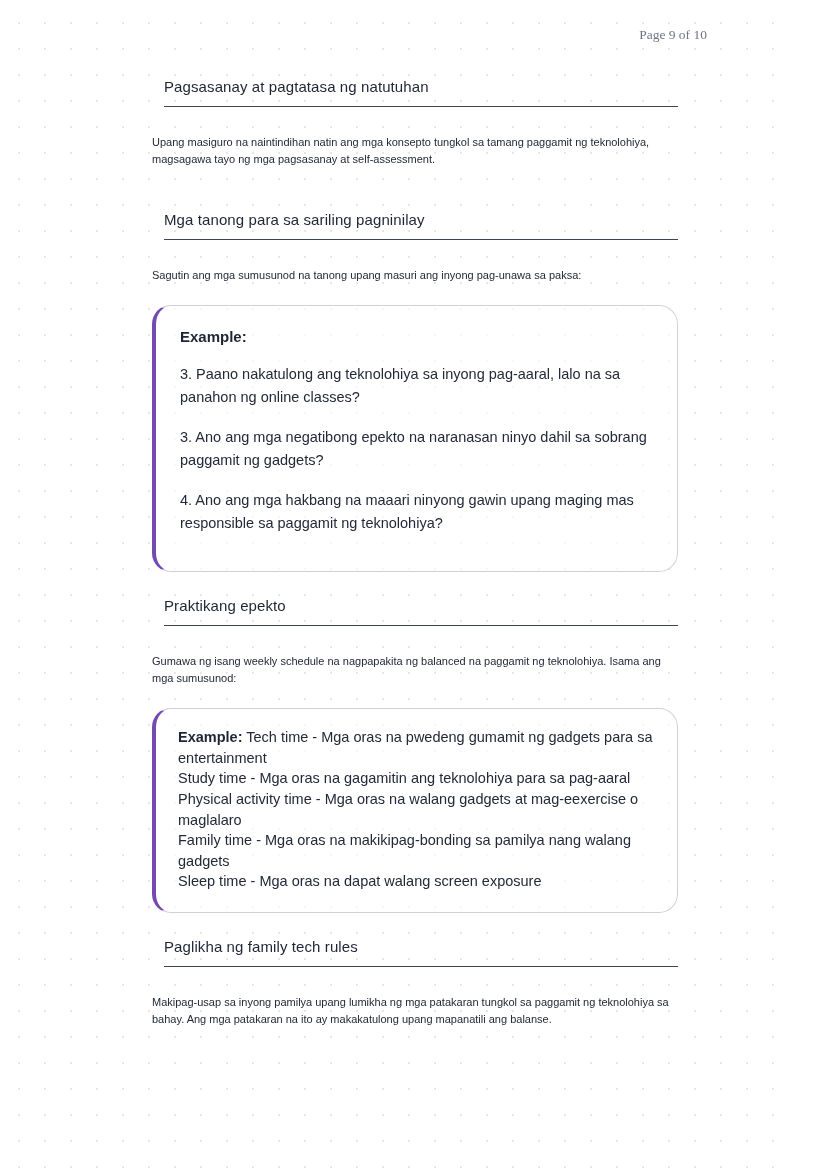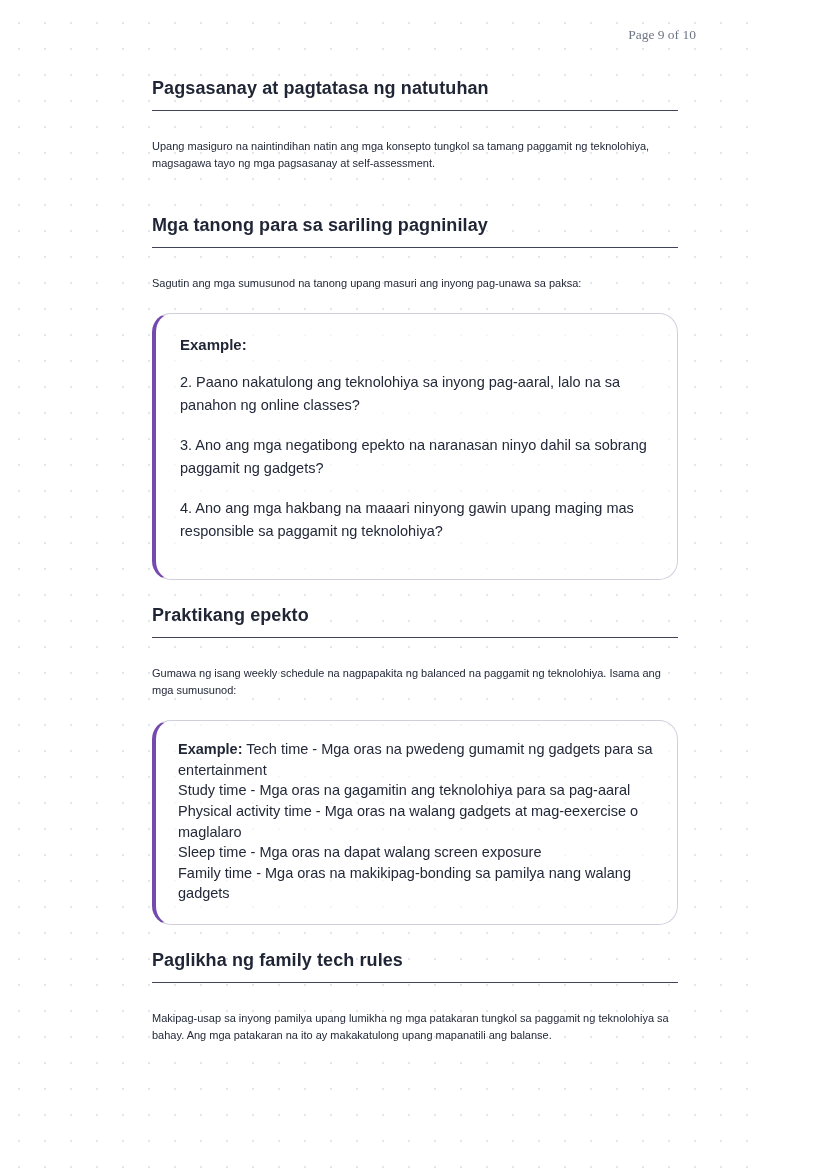--- a/index.html
+++ b/index.html
@@ -16,40 +16,41 @@
     overflow: hidden;
   }
   .page {
     position: relative;
     width: 772px;
     height: 1171px;
     background-color: #ffffff;
     background-image: radial-gradient(circle, rgba(188,193,210,0.40) 1.2px, transparent 1.2px);
     background-size: 26px 26px;
     background-position: 6px 10px;
+    padding-left: 11px;
   }
   .page-indicator {
     position: absolute;
     top: 27px;
     right: 76px;
     font-family: "Liberation Serif", serif;
     font-size: 13.5px;
     color: #6e7585;
   }
   .content {
     position: absolute;
     top: 78px;
     left: 152px;
     width: 526px;
   }
   h2.section-heading {
-    font-size: 18px;
-    font-weight: 700;
+    font-size: 15px;
+    font-weight: 400;
     color: #1f2534;
-    margin: 0 0 27px 0;
+    margin: 0 0 27px 12px;
     padding-bottom: 11px;
     border-bottom: 1.5px solid #3f4556;
     letter-spacing: 0.1px;
   }
   p.para {
     font-size: 11px;
     line-height: 1.58;
     color: #232938;
     margin: 0 0 42px 0;
   }
@@ -120,40 +121,40 @@
       <p class="para">Upang masiguro na naintindihan natin ang mga konsepto tungkol sa tamang paggamit ng teknolohiya, magsagawa tayo ng mga pagsasanay at self-assessment.</p>
     </section>
 
     <section>
       <h2 class="section-heading">Mga tanong para sa sariling pagninilay</h2>
       <p class="para tight">Sagutin ang mga sumusunod na tanong upang masuri ang inyong pag-unawa sa paksa:</p>
 
       <div class="callout">
         <div class="callout-inner">
           <p class="callout-title">Example:</p>
-          <p class="callout-item">2. Paano nakatulong ang teknolohiya sa inyong pag-aaral, lalo na sa panahon ng online classes?</p>
+          <p class="callout-item">3. Paano nakatulong ang teknolohiya sa inyong pag-aaral, lalo na sa panahon ng online classes?</p>
           <p class="callout-item">3. Ano ang mga negatibong epekto na naranasan ninyo dahil sa sobrang paggamit ng gadgets?</p>
           <p class="callout-item">4. Ano ang mga hakbang na maaari ninyong gawin upang maging mas responsible sa paggamit ng teknolohiya?</p>
         </div>
       </div>
     </section>
 
     <section>
       <h2 class="section-heading">Praktikang epekto</h2>
       <p class="para tight">Gumawa ng isang weekly schedule na nagpapakita ng balanced na paggamit ng teknolohiya. Isama ang mga sumusunod:</p>
 
       <div class="callout">
         <div class="callout-inner compact">
           <p class="schedule-line">
             <strong>Example:</strong><span> Tech time - Mga oras na pwedeng gumamit ng gadgets para sa entertainment</span>
           </p>
           <p class="schedule-line">Study time - Mga oras na gagamitin ang teknolohiya para sa pag-aaral</p>
           <p class="schedule-line">Physical activity time - Mga oras na walang gadgets at mag-eexercise o maglalaro</p>
+          <p class="schedule-line">Family time - Mga oras na makikipag-bonding sa pamilya nang walang gadgets</p>
           <p class="schedule-line">Sleep time - Mga oras na dapat walang screen exposure</p>
-          <p class="schedule-line">Family time - Mga oras na makikipag-bonding sa pamilya nang walang gadgets</p>
         </div>
       </div>
     </section>
 
     <section>
       <h2 class="section-heading">Paglikha ng family tech rules</h2>
       <p class="para">Makipag-usap sa inyong pamilya upang lumikha ng mga patakaran tungkol sa paggamit ng teknolohiya sa bahay. Ang mga patakaran na ito ay makakatulong upang mapanatili ang balanse.</p>
     </section>
 
   </div>

